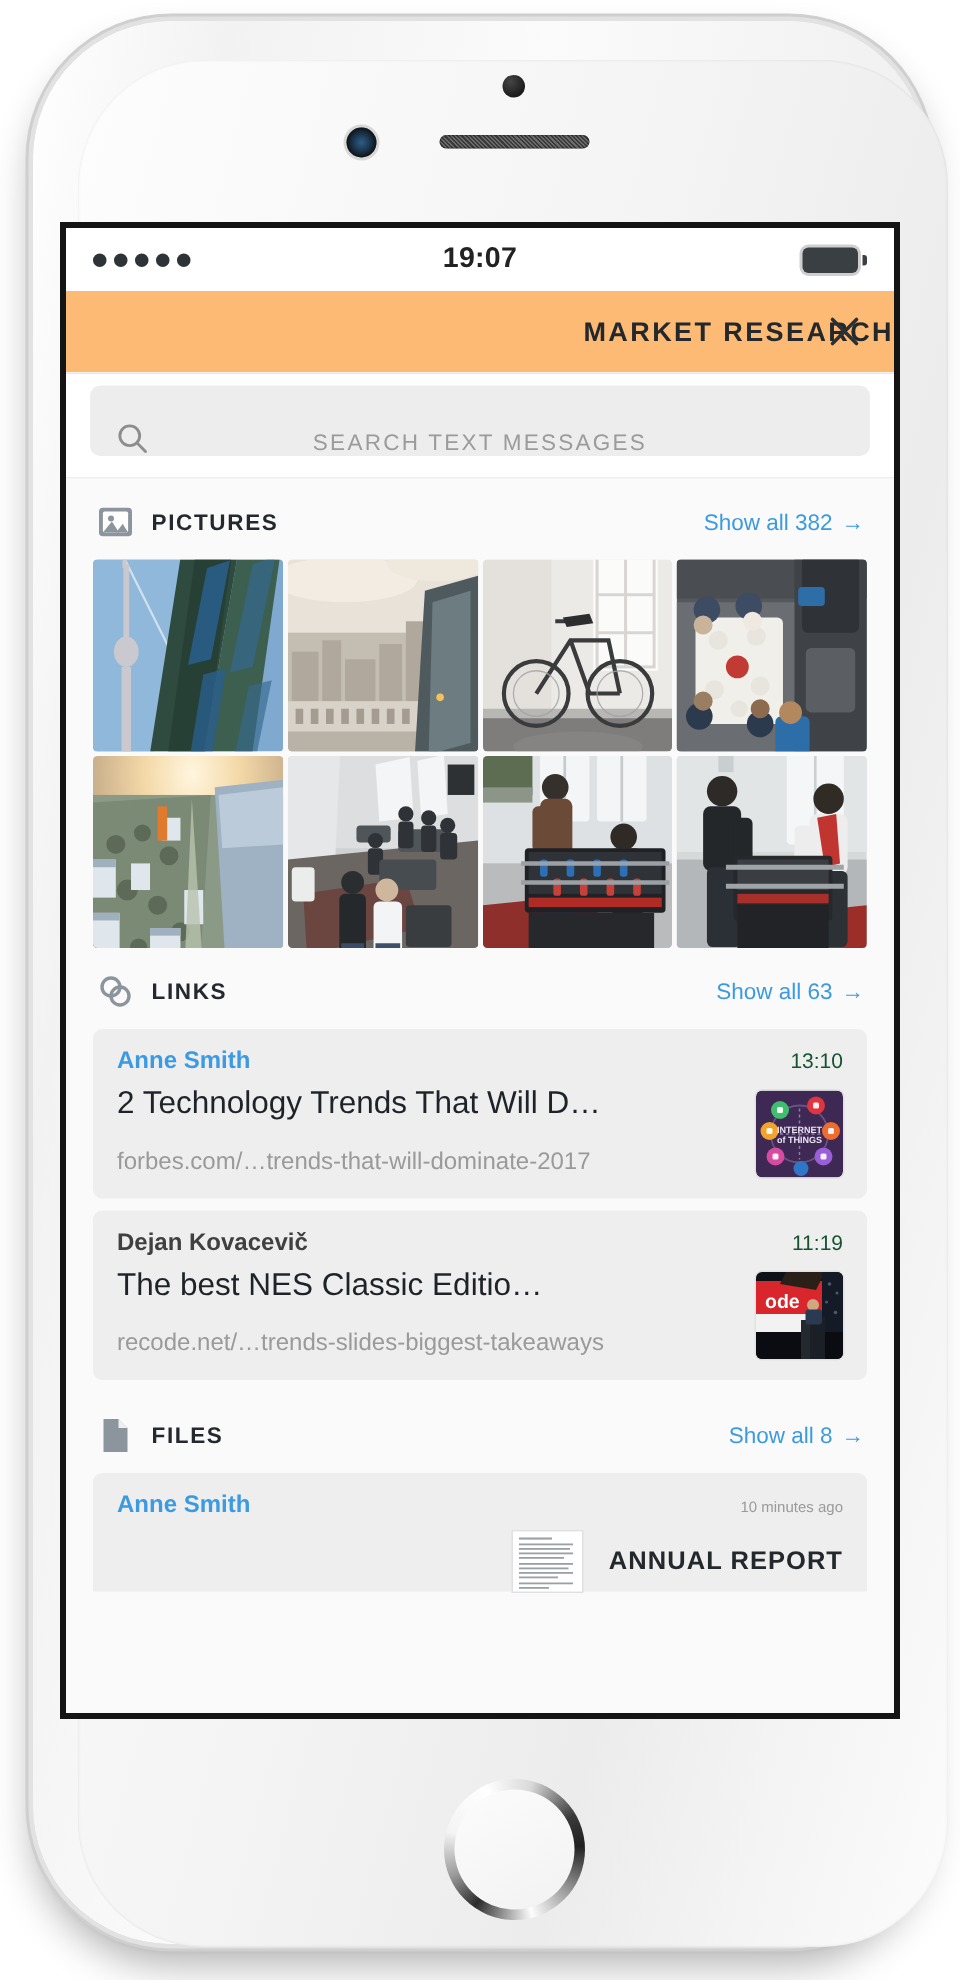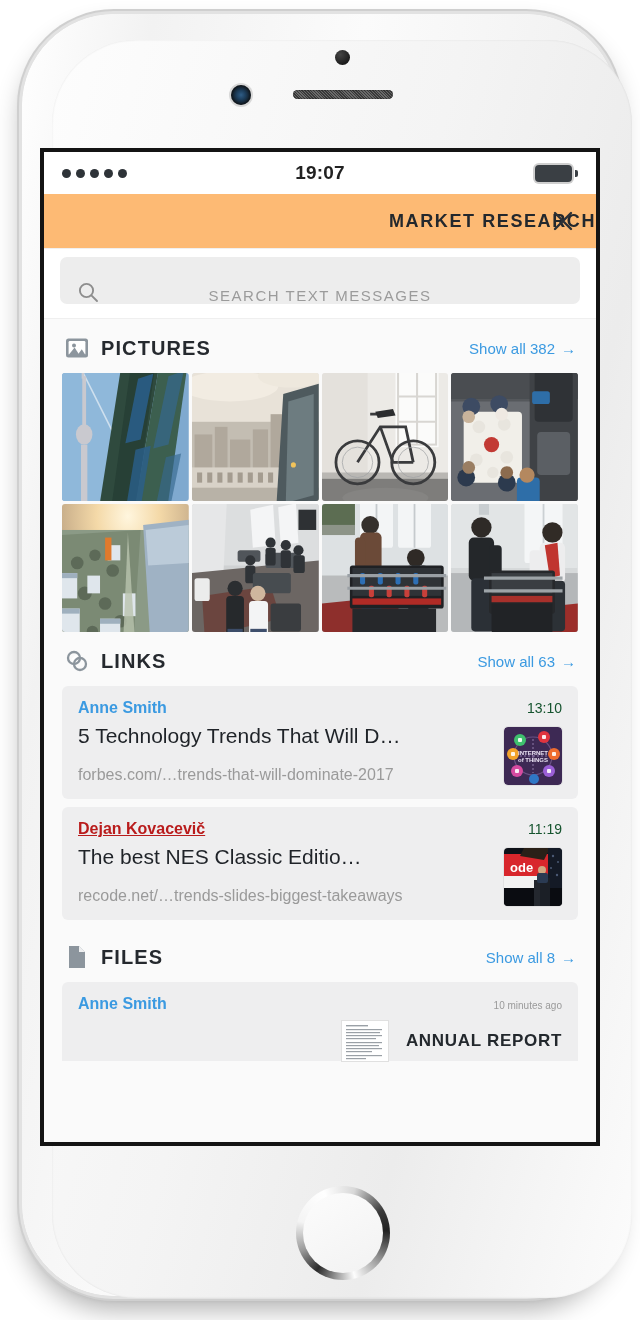--- a/index.html
+++ b/index.html
@@ -128,21 +128,21 @@
     position:absolute; left:0; right:0; text-align:center;
     font-size:15px; letter-spacing:1.5px; color:#9b9b9b;
   }
 
   
   .section-header {
     display:flex; align-items:center;
     padding: 16px 20px 12px 20px;
   }
   .section-icon { width:26px; height:26px; display:flex; align-items:center; justify-content:center; margin-right:11px; }
-  .section-title { font-size:20px; font-weight:bold; letter-spacing:1.1px; color:#25292e; }
+  .section-title { font-size:15px; font-weight:bold; letter-spacing:1.1px; color:#25292e; }
   .show-all {
     margin-left:auto; font-size:15px; color:#3b9ae1; font-weight:500; cursor:pointer;
     display:flex; align-items:center; gap:6px; white-space:nowrap;text-align:right;
   }
   .show-all-arrow { font-size:15px; }
 
   
   #picture-grid {
     display:grid;
     grid-template-columns: repeat(4, 1fr);
@@ -157,21 +157,21 @@
     margin: 0 18px 8px 18px;
     background:#eeeeef;
     border-radius:6px;
     padding: 13px 16px 15px 16px;
     position:relative;
     cursor:pointer;
   }
   .card-top { display:flex; align-items:baseline; }
   .card-sender { font-size:16px; font-weight:bold; }
   .sender-blue { color:#3b9ae1; }
-  .sender-orange { color:#b91c1c;text-decoration:underline; }
+  .sender-orange { color:#404040; }
   .card-time { margin-left:auto; font-size:14px; color:#14532d; }
   .card-title {
     font-size:21px; color:#1f2328; margin-top:7px;
     white-space:nowrap; overflow:hidden;
   }
   .card-url {
     font-size:16px; color:#9a9a9a; margin-top:18px;
     white-space:nowrap; overflow:hidden;
   }
   .card-thumb {
@@ -572,21 +572,21 @@
       <span>Show all 63</span>
       <span class="show-all-arrow">→</span>
     </div>
   </div>
 
   <div class="card">
     <div class="card-top">
       <span class="card-sender sender-blue">Anne Smith</span>
       <span class="card-time">13:10</span>
     </div>
-    <div class="card-title">5 Technology Trends That Will D…</div>
+    <div class="card-title">2 Technology Trends That Will D…</div>
     <div class="card-url">forbes.com/…trends-that-will-dominate-2017</div>
     <div class="card-thumb">
       <svg viewBox="0 0 58 58">
         <rect width="58" height="58" rx="4" fill="#3d2954"></rect>
         <circle cx="29" cy="29" r="19" fill="none" stroke="#6a5184" stroke-width="1.2"></circle>
         <g stroke="#8f7aa8" stroke-width="1" stroke-dasharray="2 2">
           <line x1="29" y1="12" x2="29" y2="29"></line>
             <line x1="29" y1="29" x2="46" y2="29"></line>
           <line x1="29" y1="29" x2="29" y2="46"></line>
             <line x1="12" y1="29" x2="29" y2="29"></line>

